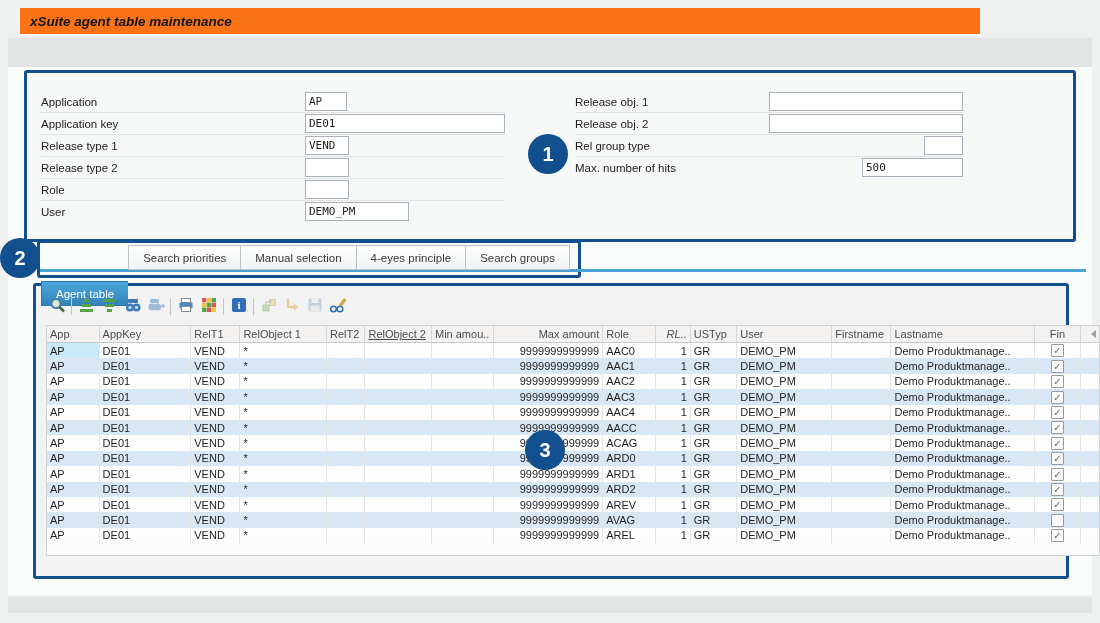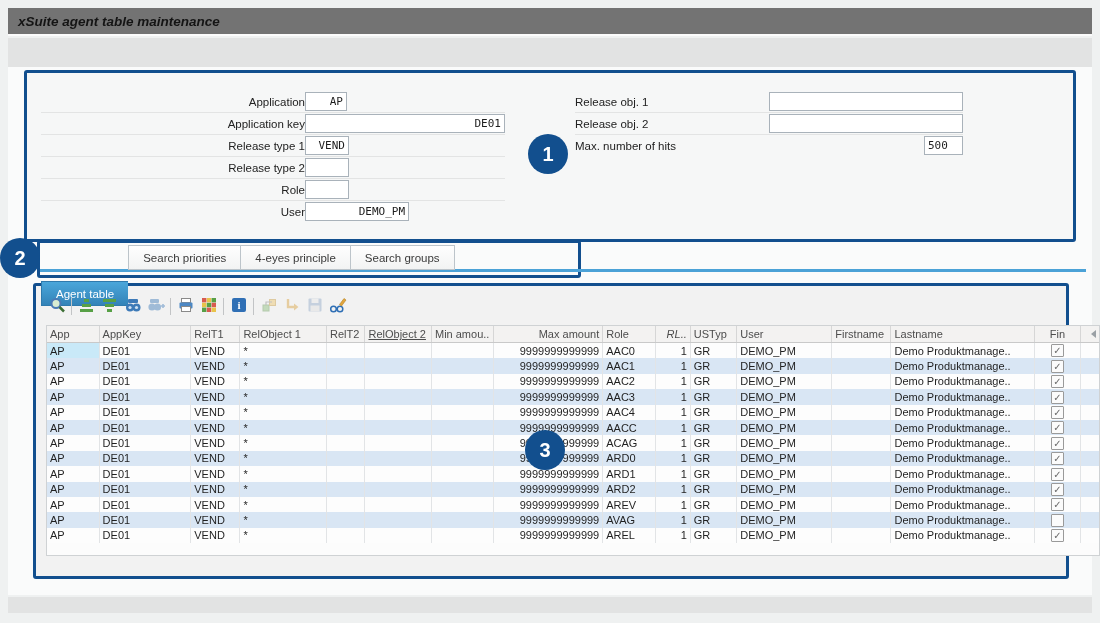--- a/index.html
+++ b/index.html
@@ -1,38 +1,38 @@
 <!DOCTYPE html>
 <html><head>
 <meta charset="utf-8">
 <style>
   html,body{margin:0;padding:0;background:#eff1f1;font-family:"Liberation Sans",sans-serif;}
   .page{position:relative;width:1100px;height:623px;background:#eff1f1;overflow:hidden;}
 
-  .titlebar{position:absolute;left:8px;top:8px;width:1084px;height:26px;background:#737373;
+  .titlebar{position:absolute;left:20px;top:8px;width:960px;height:26px;background:#f97316;
             display:flex;align-items:center;border-bottom:2px solid #fbfbfb;}
   .titlebar .title{margin-left:10px;font-size:13.5px;font-weight:bold;font-style:italic;color:#141414;}
   .bar2{position:absolute;left:8px;top:38px;width:1084px;height:29px;background:#e2e3e3;}
   .content{position:absolute;left:8px;top:67px;width:1084px;height:528px;background:#fafbfb;}
   .bottombar{position:absolute;left:8px;top:597px;width:1084px;height:16px;background:#e2e3e3;}
 
   
   .ann-box{position:absolute;border:3px solid #124f8e;border-radius:3px;pointer-events:none;}
   #ann-box-1{left:24px;top:70px;width:1046px;height:166px;background:#f6f7f7;}
   #ann-box-2{left:37px;top:240px;width:538px;height:32px;background:transparent;}
   #ann-box-3{left:33px;top:283px;width:1030px;height:290px;background:#f2f2f2;}
   .ann-circle{position:absolute;width:40px;height:40px;border-radius:50%;background:#124f8e;color:#fff;
               display:flex;align-items:center;justify-content:center;font-size:20px;font-weight:bold;z-index:30;}
   #ann-circle-1{left:528px;top:134px;}
   #ann-circle-2{left:0px;top:238px;}
   #ann-circle-3{left:525px;top:430px;}
 
   
   .form-col{position:absolute;z-index:5;}
-  #form-left{left:41px;top:91px;width:464px;text-align:right;}
+  #form-left{left:41px;top:91px;width:464px;}
   #form-right{left:575px;top:91px;width:388px;}
   .form-row{display:flex;align-items:center;height:21px;border-bottom:1px solid #e3e4e4;}
   .form-row:last-child{border-bottom:none;}
   .form-label{font-size:11.5px;color:#222;flex:0 0 auto;}
   #form-left .form-label{width:264px;}
   #form-right .form-label{flex:1 1 auto;}
   .sap-input{height:15px;border:1px solid #a9b2ba;background:#fff;font-family:"DejaVu Sans Mono",monospace;
              font-size:11px;color:#1c1c1c;padding:1px 3px;line-height:15px;overflow:hidden;white-space:nowrap;}
   #form-left .form-row:nth-child(1) .sap-input{width:34px;}
   #form-left .form-row:nth-child(2) .sap-input{width:192px;}
@@ -122,29 +122,34 @@
   <div class="form-col" id="form-right">
       <div class="form-row">
         <span class="form-label">Release obj. 1</span>
         <div class="sap-input"></div>
       </div>
       <div class="form-row">
         <span class="form-label">Release obj. 2</span>
         <div class="sap-input"></div>
       </div>
       <div class="form-row">
+        <span class="form-label">Rel group type</span>
+        <div class="sap-input"></div>
+      </div>
+      <div class="form-row">
         <span class="form-label">Max. number of hits</span>
         <div class="sap-input">500</div>
       </div>
     </div>
 
   <div class="tabline"></div>
   <div class="tabstrip" id="tabstrip">
       <div class="tab active">Agent table</div>
       <div class="tab">Search priorities</div>
+      <div class="tab">Manual selection</div>
       <div class="tab">4-eyes principle</div>
       <div class="tab">Search groups</div>
     </div>
   <div class="ann-box" id="ann-box-2"></div>
 
   <div class="ann-box" id="ann-box-3"></div>
   <div class="grid-toolbar" id="grid-toolbar">
       <button class="tb-btn">
         <span><svg width="18" height="18">
             <circle cx="8" cy="7.5" r="4.5" fill="#d8ecd2" stroke="#4a7ab5" stroke-width="2"></circle>

